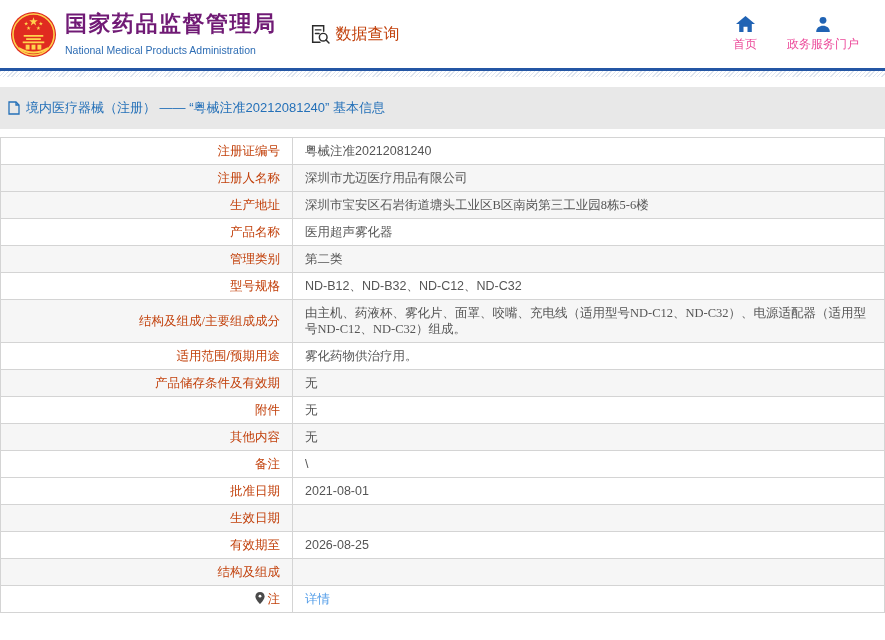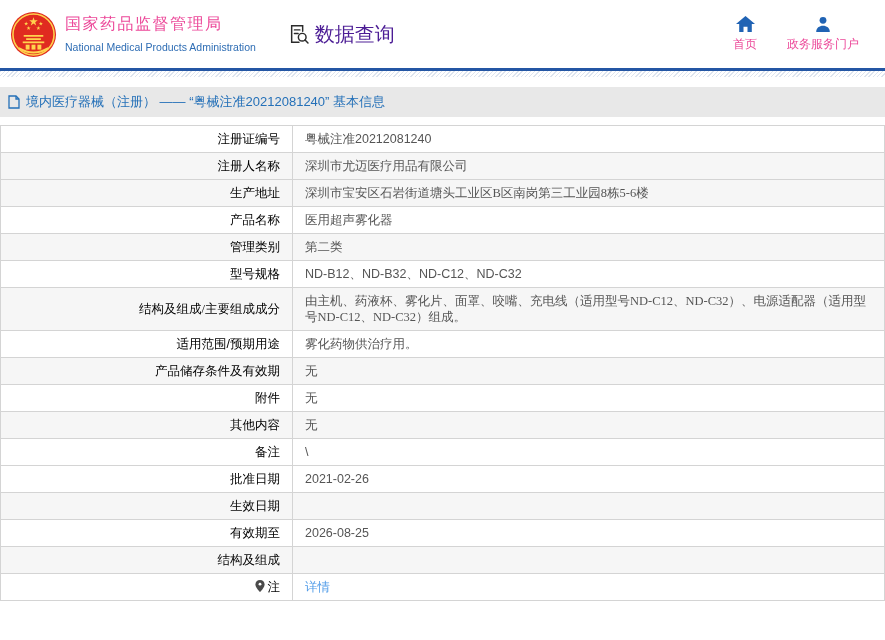--- a/index.html
+++ b/index.html
@@ -8,51 +8,51 @@
     width:885px; height:640px; background:#fff; overflow:hidden;
     font-family:"Liberation Sans","DejaVu Sans",sans-serif;
   }
   
   .site-header {
     height:68px; display:flex; align-items:center; padding:0 18px 0 10px;
     background:#fff;
   }
   .logo-wrap { display:flex; align-items:center; gap:8px; }
   .emblem { width:47px; height:47px; flex:0 0 auto; }
-  .org-cn { font-size:16px; font-weight:normal; color:#ec4899; letter-spacing:1.5px; line-height:1.1; }
+  .org-cn { font-size:22px; font-weight:bold; color:#701a75; letter-spacing:1.5px; line-height:1.1; }
   .org-en { font-size:10.5px; color:#2e6db4; margin-top:8px; }
   .dataquery {
     display:flex; align-items:center; gap:5px; margin-left:32px;
-    font-size:20px; color:#4c1d95; cursor:pointer;text-align:center;
+    font-size:16px; color:#c2410c; cursor:pointer;text-align:center;
   }
   .topnav { margin-left:auto; display:flex; gap:30px; padding-right:8px; }
   .nav-item {
     display:flex; flex-direction:column; align-items:center; gap:4px;
     font-size:12px; color:#ec4899; cursor:pointer; text-decoration:none;
   }
   .header-rule { height:3px; background:#2456a4; }
   .hatch {
     height:6px;
     background:repeating-linear-gradient(135deg,#dde4ee 0 1px,#ffffff 1px 3px);
   }
   
   .title-bar {
-    margin-top:10px; height:30px; background:#e8e8e8;
+    margin-top:10px; height:42px; background:#e8e8e8;
     display:flex; align-items:center; gap:6px; padding:0 8px;
   }
   .title-text { font-size:13px; color:#2470b8; }
   
   .info-table {
     width:885px; margin-top:8px; border-collapse:collapse; table-layout:fixed;
   }
   .info-table td {
     border:1px solid #d4d4d4; font-size:12.5px; color:#555;
     padding:5px 12px; line-height:16px; word-break:break-all;
   }
-  td.label-cell { width:292px; text-align:right; color:#000000; white-space:nowrap; }
+  td.label-cell { width:292px; text-align:right; color:#c2410c; white-space:nowrap; }
   td.value-cell { text-align:left; }
   tr.alt { background:#f6f6f6;font-family:Liberation Serif, serif; }
   .detail-link { color:#4f9be8; text-decoration:none; cursor:pointer; }
   .pin-icon-svg { vertical-align:-1px; margin-right:3px; }
 </style>
 </head>
 <body>
 
 <header class="site-header">
   <div class="logo-wrap">
@@ -165,21 +165,21 @@
       <tr class="alt">
         <td class="label-cell">其他内容</td>
         <td class="value-cell">无</td>
       </tr>
       <tr>
         <td class="label-cell">备注</td>
         <td class="value-cell">\</td>
       </tr>
       <tr>
         <td class="label-cell">批准日期</td>
-        <td class="value-cell">2021-02-26</td>
+        <td class="value-cell">2021-08-01</td>
       </tr>
       <tr class="alt">
         <td class="label-cell">生效日期</td>
         <td class="value-cell"></td>
       </tr>
       <tr>
         <td class="label-cell">有效期至</td>
         <td class="value-cell">2026-08-25</td>
       </tr>
       <tr class="alt">

